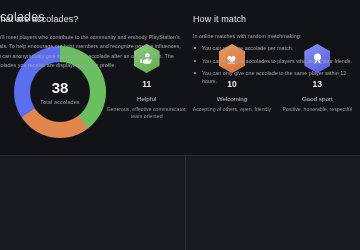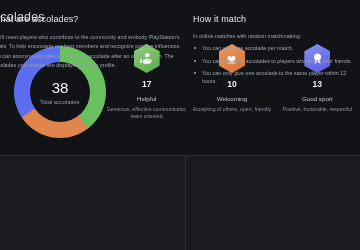--- a/index.html
+++ b/index.html
@@ -32,21 +32,21 @@
         #e0864c 142deg 237deg,
         #5b6ef0 237deg 360deg
       );
   }
   .donut-hole {
     position:absolute; left:16px; top:16px;
     width:60px; height:60px; border-radius:50%;
     background:#121317;
     display:flex; flex-direction:column; align-items:center; justify-content:center;
   }
-  .donut-total { font-size:15px; font-weight:normal; color:#f2f3f5; line-height:1; }
+  .donut-total { font-size:15px; font-weight:bold; color:#f2f3f5; line-height:1; }
   .donut-caption { font-size:5.4px; color:#9a9ea6; margin-top:4px; letter-spacing:.15px; }
 
   
   .cards { position:absolute; left:104px; top:8px; width:256px; height:104px; display:flex; }
   .card { flex:1; display:flex; flex-direction:column; align-items:center; }
 
   .hex {
     position:relative; width:26px; height:29px;
     clip-path:polygon(50% 0%, 100% 25%, 100% 75%, 50% 100%, 0% 75%, 0% 25%);
     display:flex; align-items:center; justify-content:center;
@@ -110,21 +110,21 @@
     <div class="cards">
 
       <div class="card">
         <div class="hex hex-helpful">
           <svg viewBox="0 0 24 24" fill="#ffffff" aria-hidden="true">
             <path d="M13.5 3.5c-2.2 0-4 1.5-4 3.4 0 .6.2 1.2.5 1.7l-.6 1.7 1.9-.6c.6.3 1.4.5 2.2.5 2.2 0 4-1.5 4-3.3s-1.8-3.4-4-3.4z"></path>
             <path d="M3.2 13.3c-.7 0-1.2.5-1.2 1.1v3.8c0 .6.5 1.1 1.2 1.1h1.5v-6H3.2z"></path>
             <path d="M6.2 13.6v5.5l1.9.9c.5.2 1 .3 1.6.3h6.6c.9 0 1.7-.5 2.1-1.3l2.1-4.1c.3-.6 0-1.3-.6-1.5-.5-.2-1.1 0-1.4.4l-1.4 1.9h-3.3c-.3 0-.5-.2-.5-.5s.2-.5.5-.5h2.1c.6 0 1.1-.5 1.1-1.1s-.5-1.1-1.1-1.1h-4c-.5 0-1 .1-1.5.4l-3.2 1.8z"></path>
           </svg>
         </div>
-        <div class="card-count">17</div>
+        <div class="card-count">11</div>
         <div class="card-label">Helpful</div>
         <div class="card-desc">Generous, effective communicator, team oriented</div>
       </div>
 
       <div class="card">
         <div class="hex hex-welcoming">
           <svg viewBox="0 0 24 24" fill="#ffffff" aria-hidden="true">
             <path d="M12 10.2c-1.9-3.4-6.4-2.3-6.4 1.3 0 2.6 3.2 4.9 6.4 7.2 3.2-2.3 6.4-4.6 6.4-7.2 0-3.6-4.5-4.7-6.4-1.3z"></path>
             <path d="M6.5 18.6h11c.4 0 .7.3.7.7s-.3.7-.7.7h-11c-.4 0-.7-.3-.7-.7s.3-.7.7-.7z"></path>
           </svg>

